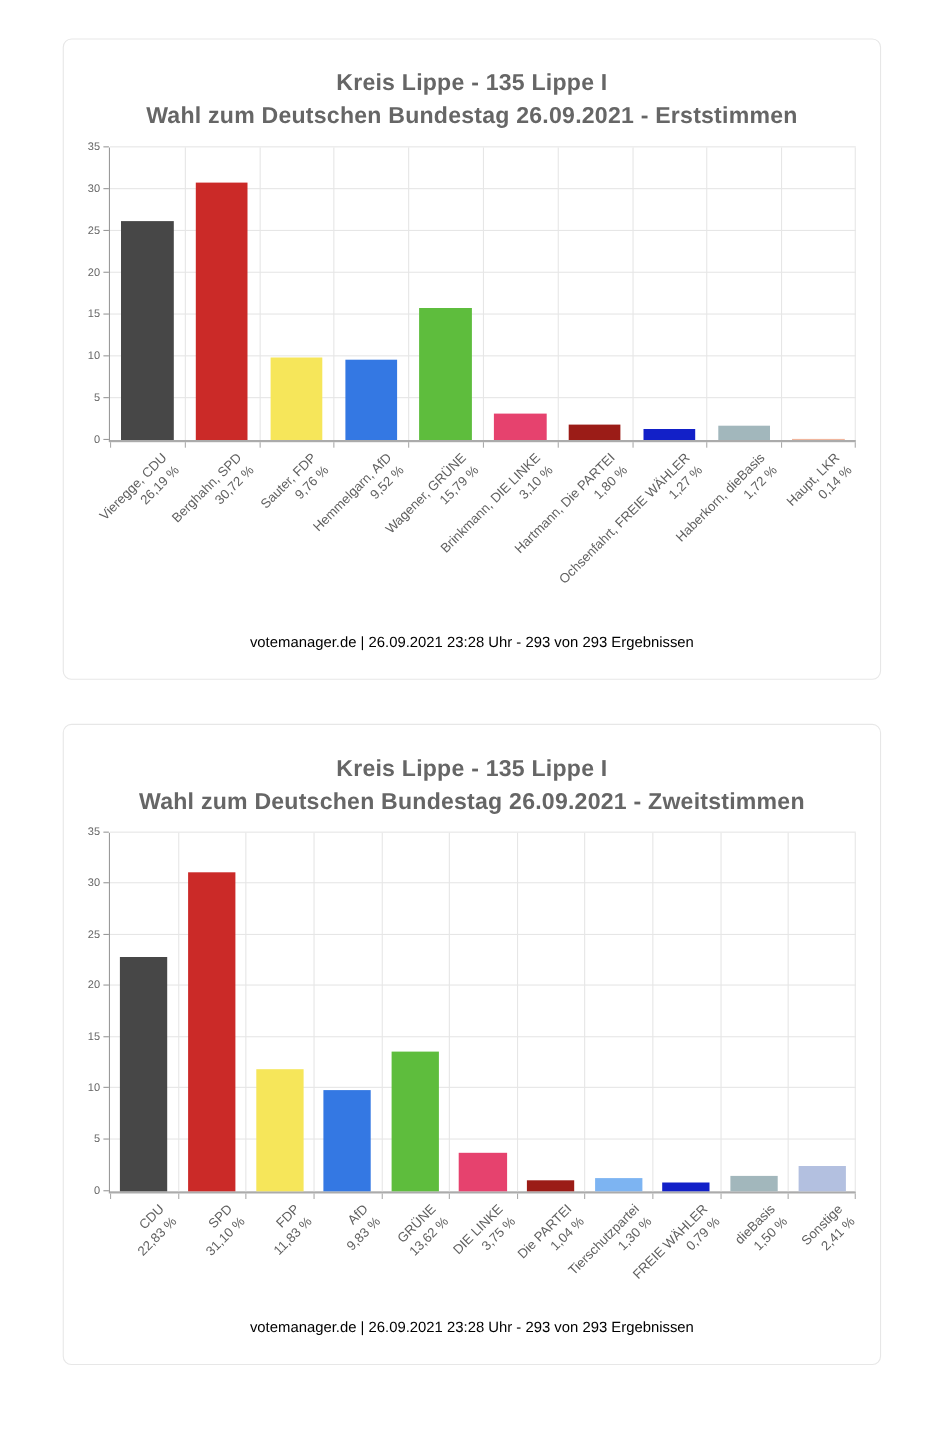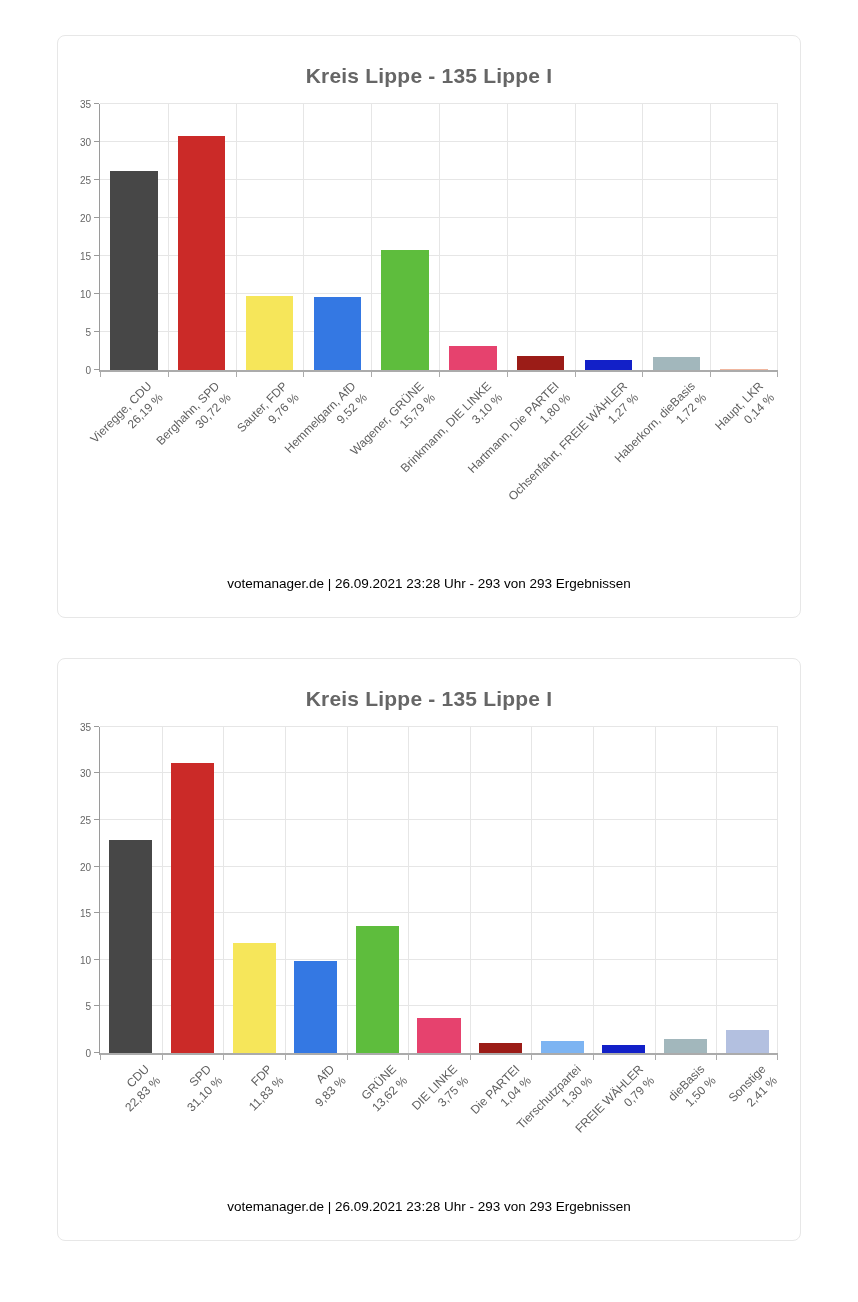--- a/index.html
+++ b/index.html
@@ -72,20 +72,21 @@
   }
 </style>
 </head>
 <body>
 
 <div class="page">
 
   <section class="card card--erst">
     <h2 class="chart-title">
       <span class="t-line">Kreis Lippe - 135 Lippe I</span>
+      <span class="t-line">Wahl zum Deutschen Bundestag 26.09.2021  - Erststimmen</span>
     </h2>
     <div class="chart-area">
       <div class="plot">
           <div class="ytick" style="top: calc(100% - 1px);"></div>
           <div class="ylabel" style="top: 100%;">0</div>
           <div class="hgrid" style="top: calc(85.7143% - 1px);"></div>
           <div class="ytick" style="top: calc(85.7143% - 1px);"></div>
           <div class="ylabel" style="top: 85.7143%;">5</div>
           <div class="hgrid" style="top: calc(71.4286% - 1px);"></div>
           <div class="ytick" style="top: calc(71.4286% - 1px);"></div>
@@ -199,20 +200,21 @@
             </div>
           </div>
         </div>
     </div>
     <div class="chart-footer">votemanager.de | 26.09.2021 23:28 Uhr - 293 von 293 Ergebnissen</div>
   </section>
 
   <section class="card card--zweit">
     <h2 class="chart-title">
       <span class="t-line">Kreis Lippe - 135 Lippe I</span>
+      <span class="t-line">Wahl zum Deutschen Bundestag 26.09.2021  - Zweitstimmen</span>
     </h2>
     <div class="chart-area">
       <div class="plot">
           <div class="ytick" style="top: calc(100% - 1px);"></div>
           <div class="ylabel" style="top: 100%;">0</div>
           <div class="hgrid" style="top: calc(85.7143% - 1px);"></div>
           <div class="ytick" style="top: calc(85.7143% - 1px);"></div>
           <div class="ylabel" style="top: 85.7143%;">5</div>
           <div class="hgrid" style="top: calc(71.4286% - 1px);"></div>
           <div class="ytick" style="top: calc(71.4286% - 1px);"></div>

